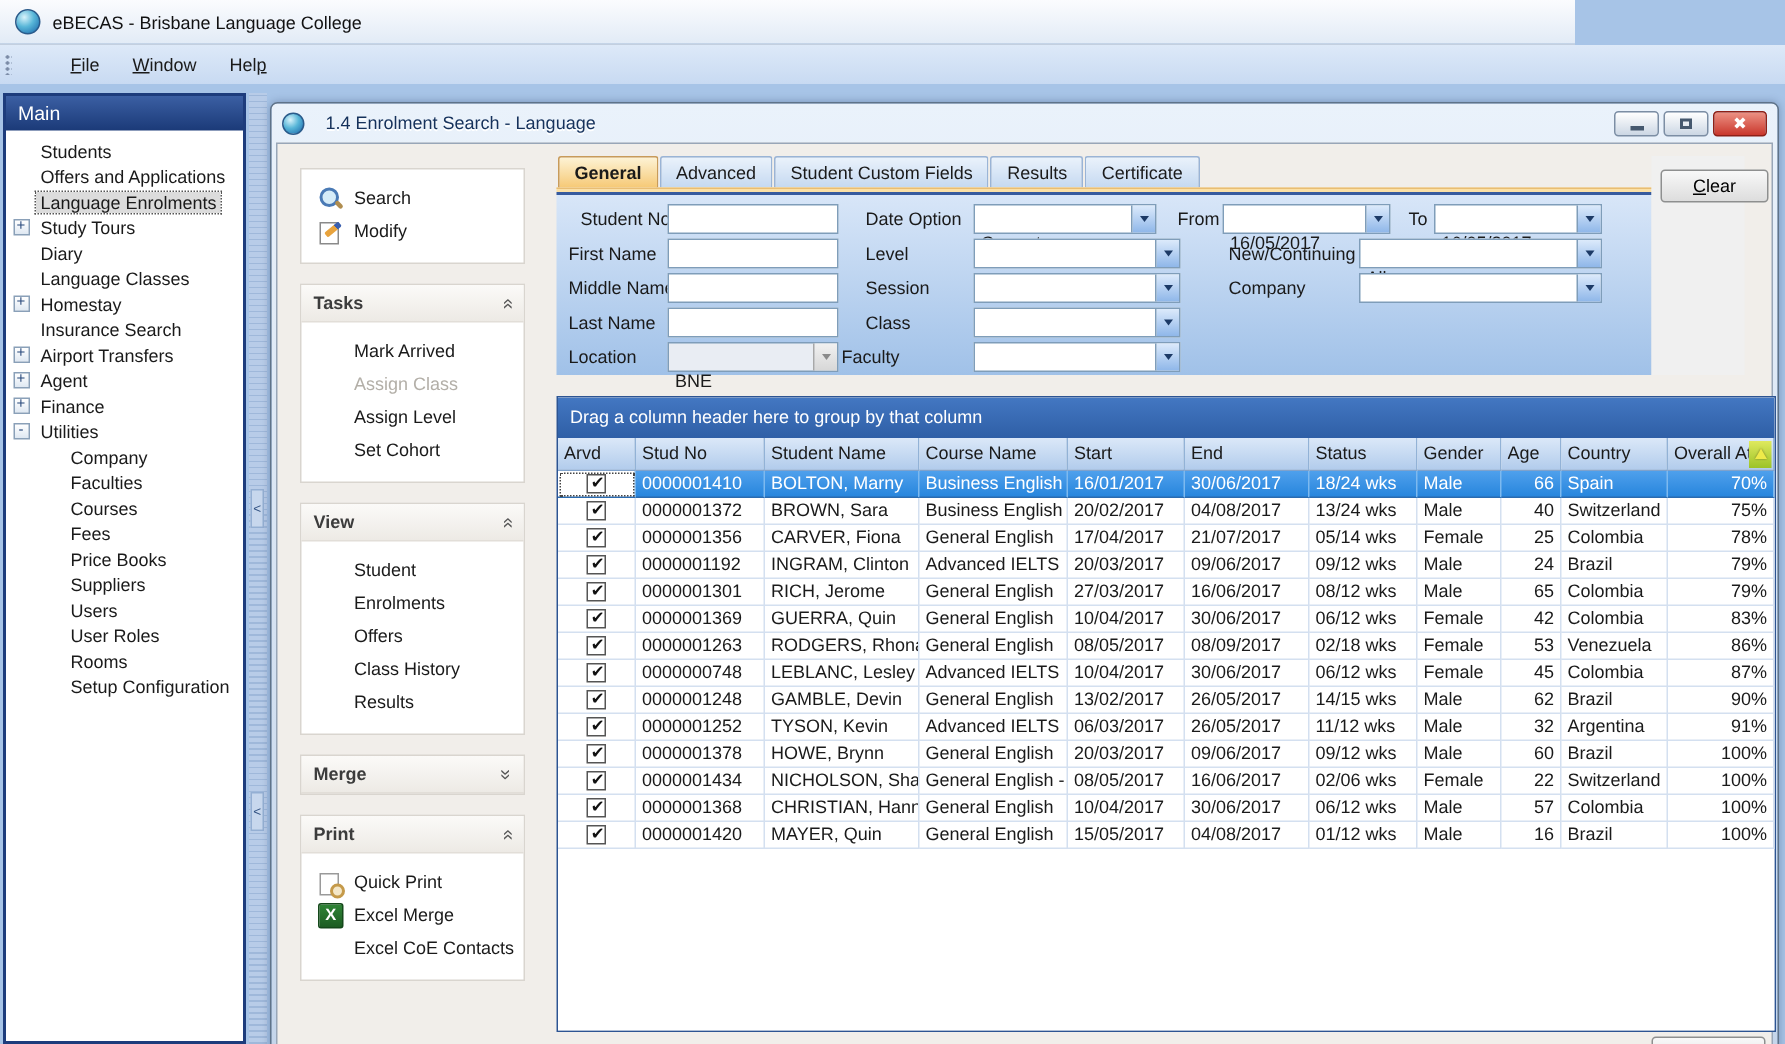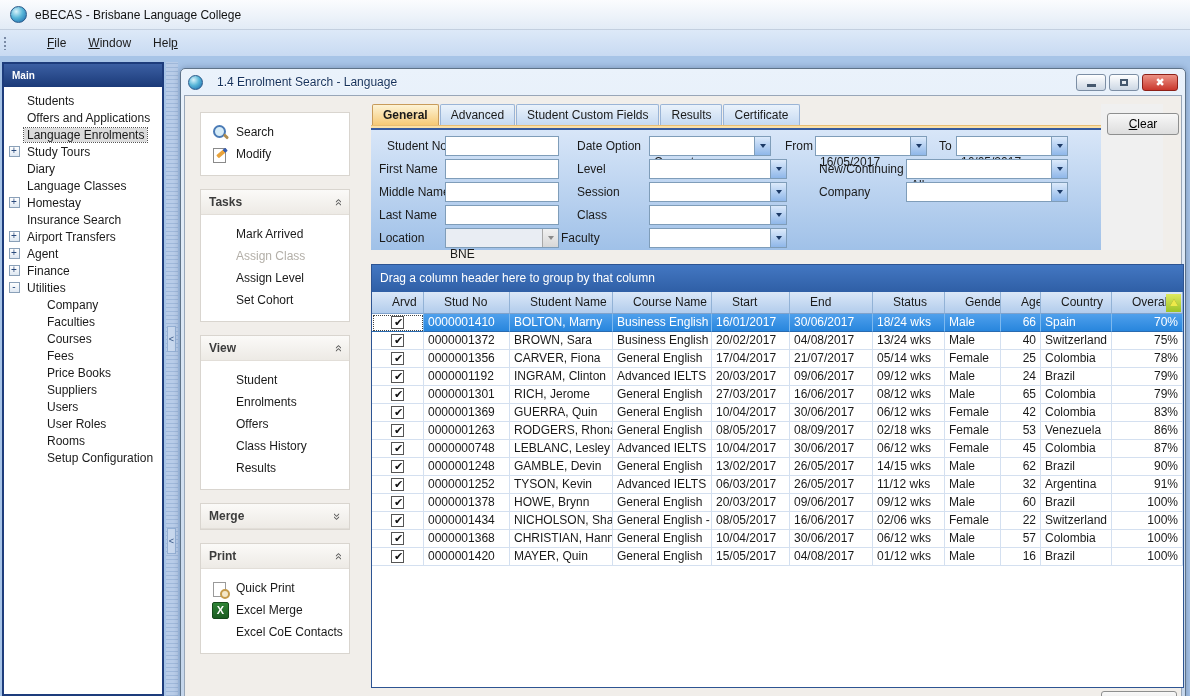--- a/index.html
+++ b/index.html
@@ -1,20 +1,20 @@
 <!DOCTYPE html>
 <html><head>
 <meta charset="utf-8">
 <style>
   * { margin:0; padding:0; box-sizing:border-box; }
   html,body { width:1190px; height:696px; overflow:hidden; }
   body { position:relative; background:#a7c4e7; font-family:"Liberation Sans","DejaVu Sans",sans-serif; font-size:12px; color:#1a1a1a; }
 
   
-  #titlebar { position:absolute; left:0; top:0; width:1190px; height:30px;
+  #titlebar { position:absolute; left:0; top:0; width:1050px; height:30px;
     background:linear-gradient(#fbfcfe,#e2ebf6); border-bottom:1px solid #c3cfdf;
     display:flex; align-items:center; padding-left:10px; }
   .sphere-icon { width:17px; height:17px; border-radius:50%;
     background:radial-gradient(circle at 35% 30%, #d9f3fb 0%, #58b6d8 45%, #1763a8 100%);
     border:1px solid #2a5a8a; margin-right:8px; flex:0 0 auto; }
   #titlebar .t { font-size:12px; color:#111; }
 
   
   #menubar { position:absolute; left:0; top:30px; width:1190px; height:26px;
     background:linear-gradient(#dde9f8,#c8daf2); display:flex; align-items:center;gap:24px; }
@@ -23,21 +23,21 @@
   .menu-item { padding:3px 11px; cursor:default; }
   .menu-item u { text-decoration:underline; }
 
   
   #workspace { position:absolute; left:0; top:56px; width:1190px; height:640px; background:#a7c4e7; }
 
   
   #sidebar { position:absolute; left:2px; top:6px; width:162px; height:634px;
     background:#fff; border:2px solid #1d3c7c; }
   #sidebar-header { height:23px; background:linear-gradient(#3b5fa3,#1b3a78);
-    color:#fff; font-weight:bold; font-size:10px; line-height:23px; padding-left:8px; }
+    color:#fff; font-weight:normal; font-size:13px; line-height:23px; padding-left:8px; }
   #tree { padding-top:5px; }
   .tree-item { height:17px; display:flex; align-items:center; white-space:nowrap; }
   .tree-item .gutter { width:20px; display:flex; justify-content:center; flex:0 0 auto; }
   .tree-item.child .gutter { width:40px; justify-content:flex-end; padding-right:6px; }
   .expand-box { width:11px; height:11px; border:1px solid #8aa0b8; background:linear-gradient(#fff,#dfe8f2);
     font-size:10px; line-height:8px; text-align:center; color:#2a4a7c; }
   .tree-label { padding:0 3px; }
   .tree-item.selected .tree-label { background:#dcdcdc; outline:1px dotted #555; }
 
   
@@ -128,21 +128,21 @@
 
   
   #grid { position:absolute; left:186px; top:168px; width:813px; height:424px;
     border:1px solid #2d5492; background:#fff; display:flex; flex-direction:column; overflow:hidden; }
   #group-bar { height:27px; background:linear-gradient(#4377c2,#2f5fa6); color:#fff;
     line-height:27px; padding-left:8px; flex:0 0 auto; }
   #grid-header { height:22px; display:flex; flex:0 0 auto; }
   .hcell { background:linear-gradient(#dbe8f8,#b2ccec); border-right:1px solid #92b2d6;
     border-bottom:1px solid #7fa2cc; line-height:21px; padding-left:4px; white-space:nowrap;
     overflow:hidden; display:flex; align-items:center; }
-  .hcell .htxt { flex:1; overflow:hidden;margin-left:16px; }
+  .hcell .htxt { flex:1; overflow:hidden; }
   .sort-badge { width:15px; height:18px; margin-right:1px; flex:0 0 auto;
     background:linear-gradient(#dfe95e,#9cc327); display:flex; align-items:center; justify-content:center; }
   .sort-tri { width:0; height:0; border-left:4px solid transparent; border-right:4px solid transparent;
     border-bottom:7px solid #eeea49; filter:drop-shadow(0 0 .6px #77772a); }
   .grow { height:18px; display:flex; flex:0 0 auto; background:#fff; }
   .cell { border-right:1px solid #d4e0f0; border-bottom:1px solid #d4e0f0; line-height:17px;
     padding:0 4px; white-space:nowrap; overflow:hidden; }
   .cell.num { text-align:right; }
   .grow.sel { background:linear-gradient(#4fa0ec,#2584dc); color:#fff; }
   .grow.sel .cell { border-right-color:#7db9ef; border-bottom-color:#2a6bb0; }

